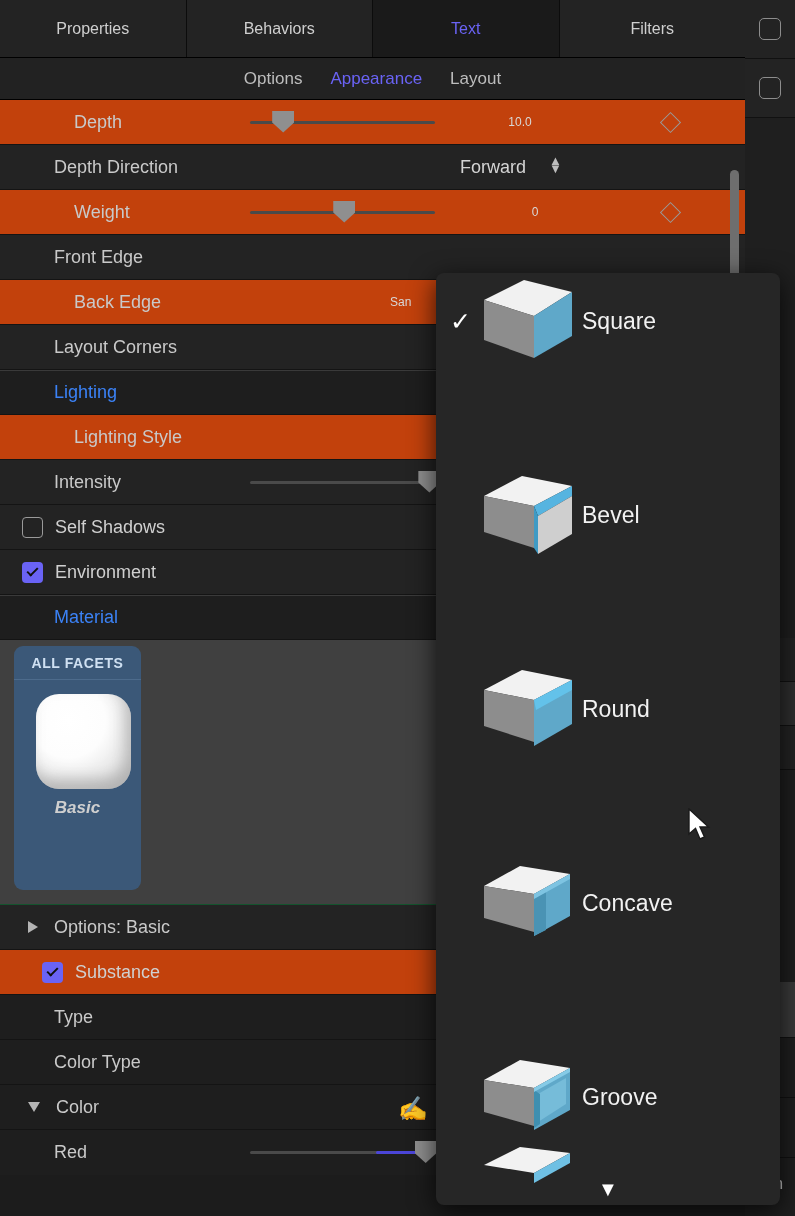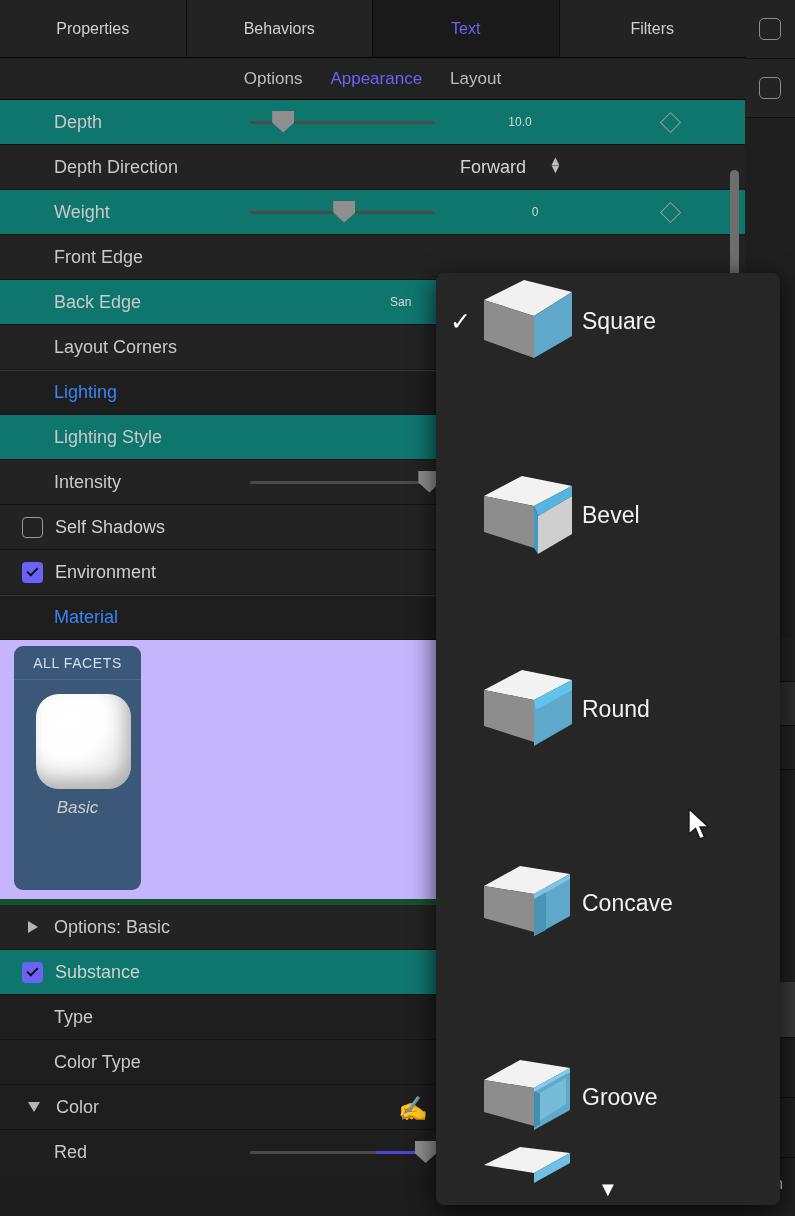--- a/index.html
+++ b/index.html
@@ -37,21 +37,21 @@
   .subtabs {
     height: 42px; display: flex; align-items: center; justify-content: center;
     gap: 28px; background: #222; border-bottom: 1px solid #000;
   }
   .subtab { font-size: 17px; color: #bdbdbd; }
   .subtab.active { color: #6a63f5; }
   .row {
     position: relative; height: 45px; display: flex; align-items: center;
     border-bottom: 1px solid #141414;
   }
-  .row.light  { background: #0f766e; }
+  .row.light  { background: #c2410c; padding-left: 20px; }
   .row.dark   { background: #232323; }
   .row.darker { background: #1e1e1e; }
   .row.head   { background: #1e1e1e; border-bottom: 1px solid #141414; }
   .row.hdr-top { border-top: 1px solid #3a3a3a; }
 
   .row-label {
     font-size: 18px; color: #c9c9c9; white-space: nowrap;
   }
   .label-indent { margin-left: 54px; }
   .label-head   { margin-left: 54px; color: #3b82f6; }
@@ -99,21 +99,21 @@
     border-top: 6.5px solid transparent; border-bottom: 6.5px solid transparent;
     margin-left: 28px; flex: none;
   }
   .tri-down {
     width: 0; height: 0; border-top: 10px solid #b4b4b4;
     border-left: 6.5px solid transparent; border-right: 6.5px solid transparent;
     margin-left: 28px; flex: none;
   }
 
   
-  .material-area { position: relative; height: 265px; background: #c4b5fd; border-bottom: 6px solid #14532d;}
+  .material-area { position: relative; height: 265px; background: #404040; border-bottom: 1px solid #14532d; font-weight: bold;}
   .facet-card {
     position: absolute; left: 14px; top: 6px; width: 127px; height: 244px;
     background: #3b5878; border: 1px solid #4a6party; border-radius: 9px; overflow: hidden;
   }
   .facet-card-hdr {
     height: 34px; display:flex; align-items:center; justify-content:center;
     font-size: 14px; letter-spacing: .6px; color: #cfe0f2; border-bottom: 1px solid #4d6b8c;
   }
   .facet-thumb {
     position:absolute; left: 22px; top: 48px; width: 95px; height: 95px; border-radius: 23px;

